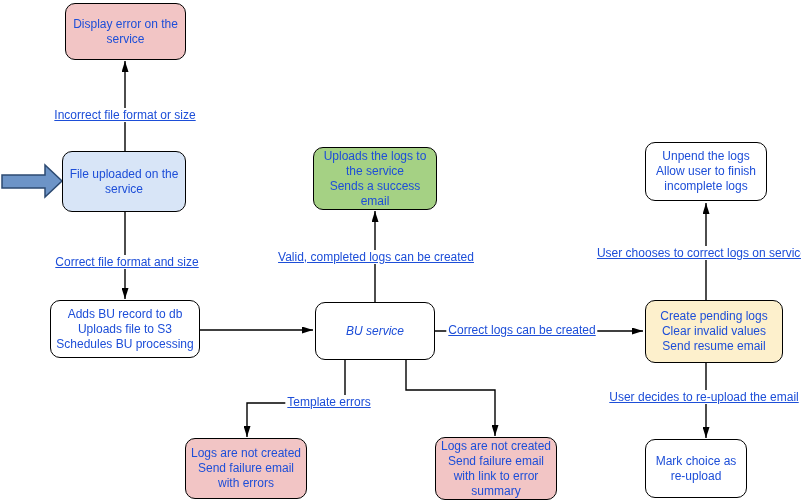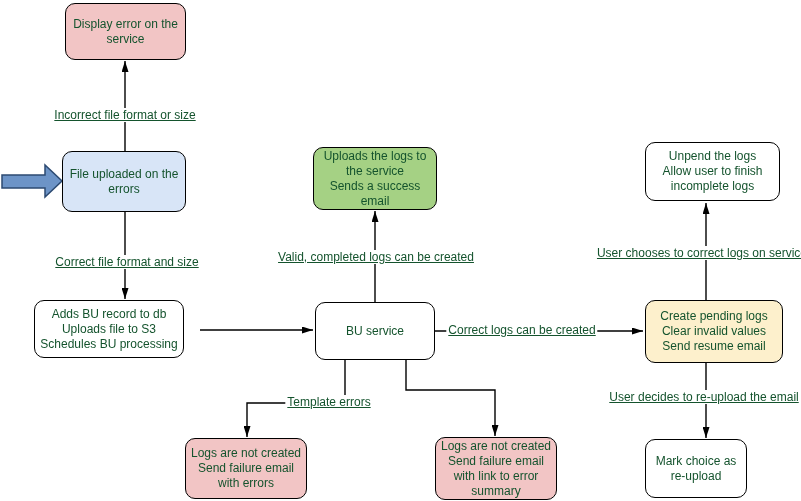--- a/index.html
+++ b/index.html
@@ -3,21 +3,21 @@
 <meta charset="utf-8">
 <style>
   html, body { margin: 0; padding: 0; background: #ffffff; }
   .canvas {
     position: relative;
     width: 801px;
     height: 501px;
     background: #ffffff;
     overflow: hidden;
     font-family: "Liberation Sans", sans-serif;
-    color: #14532d;
+    color: #1d4ed8;
   }
   .edges-layer {
     position: absolute;
     left: 0; top: 0;
     z-index: 0;
   }
   .edges-layer path.edge {
     fill: none;
     stroke-width: 1.4;
   }
@@ -75,39 +75,39 @@
     <path class="edge" d="M406,360 L406,390 L495,390 L495,436" marker-end="url(#ah)" stroke="#000000"></path>
 
     <polygon points="2,175 45,175 45,165 62,181 45,197 45,188 2,188" stroke-width="1.5" fill="#6d94c7" stroke="#2c4a72"></polygon>
   </svg>
 
   <div class="node" style="left: 65px; top: 3px; width: 121px; height: 57px; background-color: rgb(242, 197, 197);">
     <span class="node-label">Display error on the service</span>
   </div>
 
   <div class="node" style="left: 62px; top: 151px; width: 124px; height: 61px; background-color: rgb(216, 229, 247);">
-    <span class="node-label">File uploaded on the errors</span>
+    <span class="node-label">File uploaded on the service</span>
   </div>
 
-  <div class="node" style="left: 34px; top: 300px; width: 150px; height: 58px; background-color: rgb(255, 255, 255);">
+  <div class="node" style="left: 50px; top: 300px; width: 150px; height: 58px; background-color: rgb(255, 255, 255);">
     <span class="node-label">Adds BU record to db
 Uploads file to S3
 Schedules BU processing</span>
   </div>
 
-  <div class="node" style="left: 315px; top: 302px; width: 120px; height: 58px; background-color: rgb(255, 255, 255);">
+  <div class="node" style="left: 315px; top: 302px; width: 120px; height: 58px; background-color: rgb(255, 255, 255); font-style: italic;">
     <span class="node-label">BU service</span>
   </div>
 
   <div class="node" style="left: 313px; top: 147px; width: 124px; height: 63px; background-color: rgb(165, 209, 132);">
     <span class="node-label">Uploads the logs to the service
 Sends a success email</span>
   </div>
 
-  <div class="node" style="left: 645px; top: 142px; width: 135px; height: 59px; background-color: rgb(255, 255, 255); text-align: center;">
+  <div class="node" style="left: 645px; top: 142px; width: 122px; height: 59px; background-color: rgb(255, 255, 255); text-align: center;">
     <span class="node-label">Unpend the logs
 Allow user to finish incomplete logs</span>
   </div>
 
   <div class="node" style="left: 645px; top: 300px; width: 138px; height: 63px; background-color: rgb(253, 240, 204);">
     <span class="node-label">Create pending logs
 Clear invalid values
 Send resume email</span>
   </div>
 

